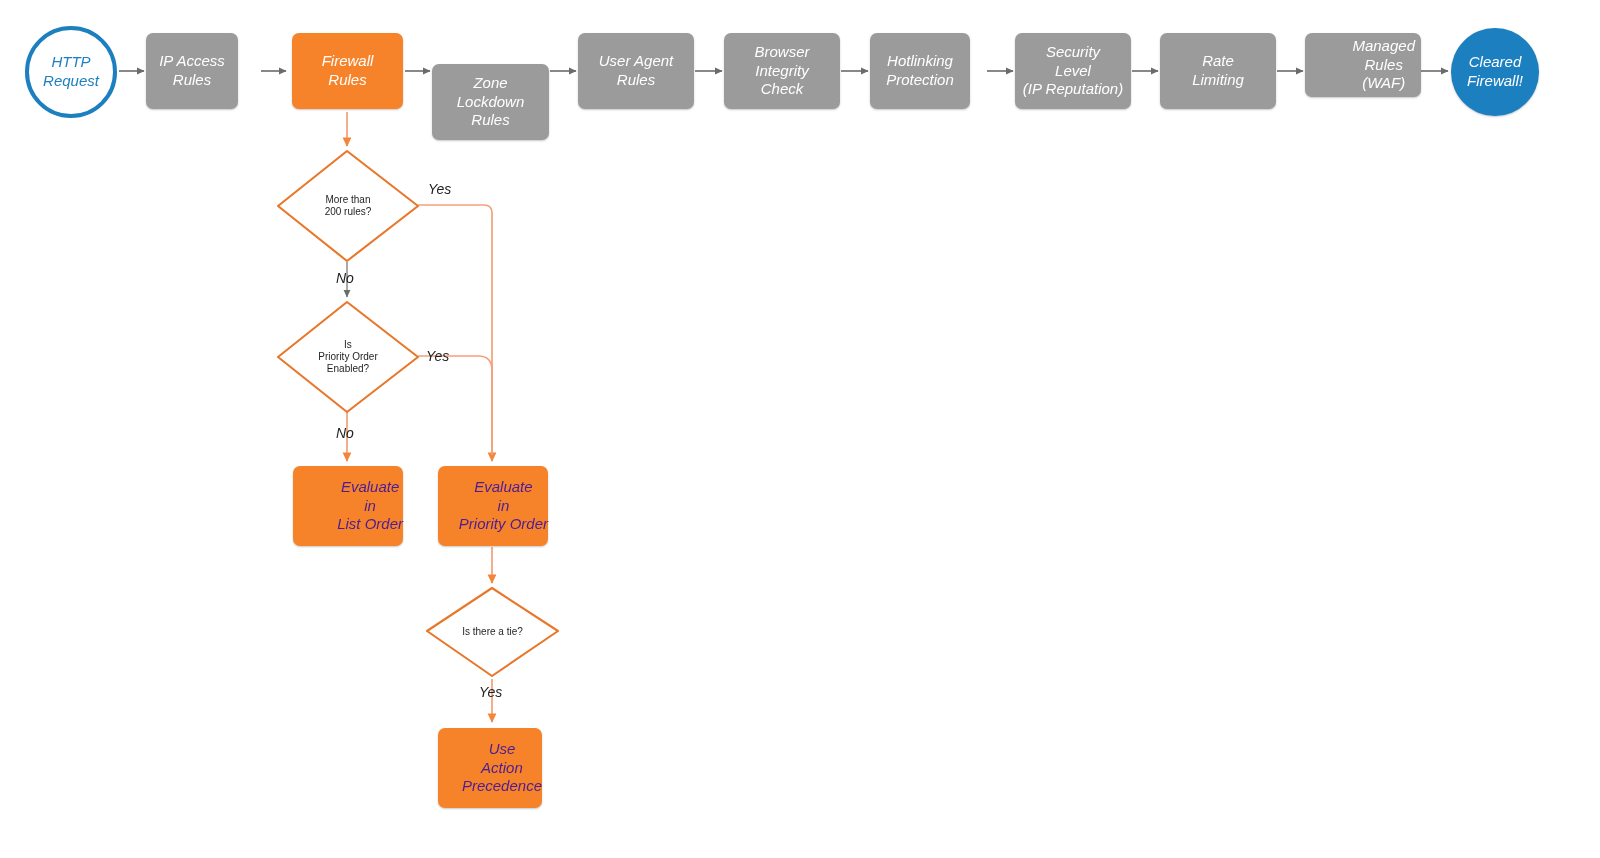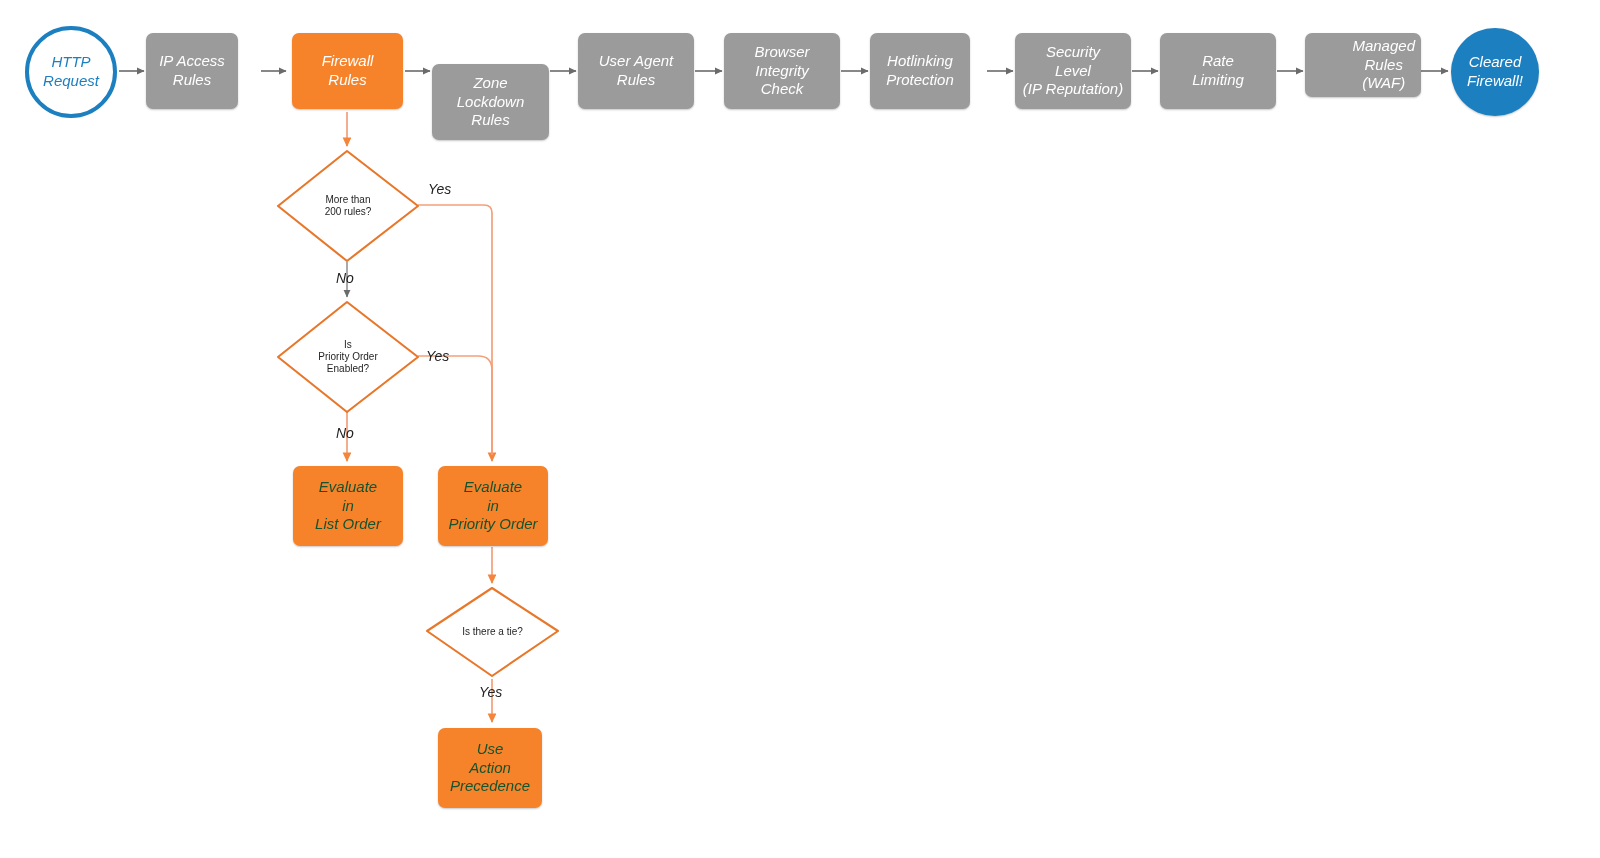--- a/index.html
+++ b/index.html
@@ -20,22 +20,22 @@
   .pbox.gray{background:#9b9b9b;}
   .pbox.orange{background:#f6832a;}
 
   
   .circle{border-radius:50%;font-style:italic;font-weight:normal;font-size:15px;}
   .circle.hollow{background:#ffffff;border:4px solid #1b7fc0;color:#1b7fc0;}
   .circle.filled{background:#1b7fc0;color:#ffffff;
                  box-shadow:0 1px 2px rgba(0,0,0,.22);}
 
   
-  .abox{border-radius:7px;background:#f6832a;color:#14532d;font-style:italic;
-        font-size:15px;box-shadow:0 1px 2px rgba(0,0,0,.22);}
+  .abox{border-radius:7px;background:#f6832a;color:#4c1d95;font-style:italic;
+        font-size:15px;box-shadow:0 1px 2px rgba(0,0,0,.22);justify-content:flex-end;}
 
   
   .diamond{position:absolute;}
   .diamond .dtext{position:absolute;left:0;top:0;width:100%;height:100%;
                   display:flex;align-items:center;justify-content:center;
                   text-align:center;color:#1f1f1f;font-size:10px;line-height:1.2;}
 
   
   .elabel{position:absolute;font-style:italic;font-size:14px;color:#222;
           white-space:nowrap;}

